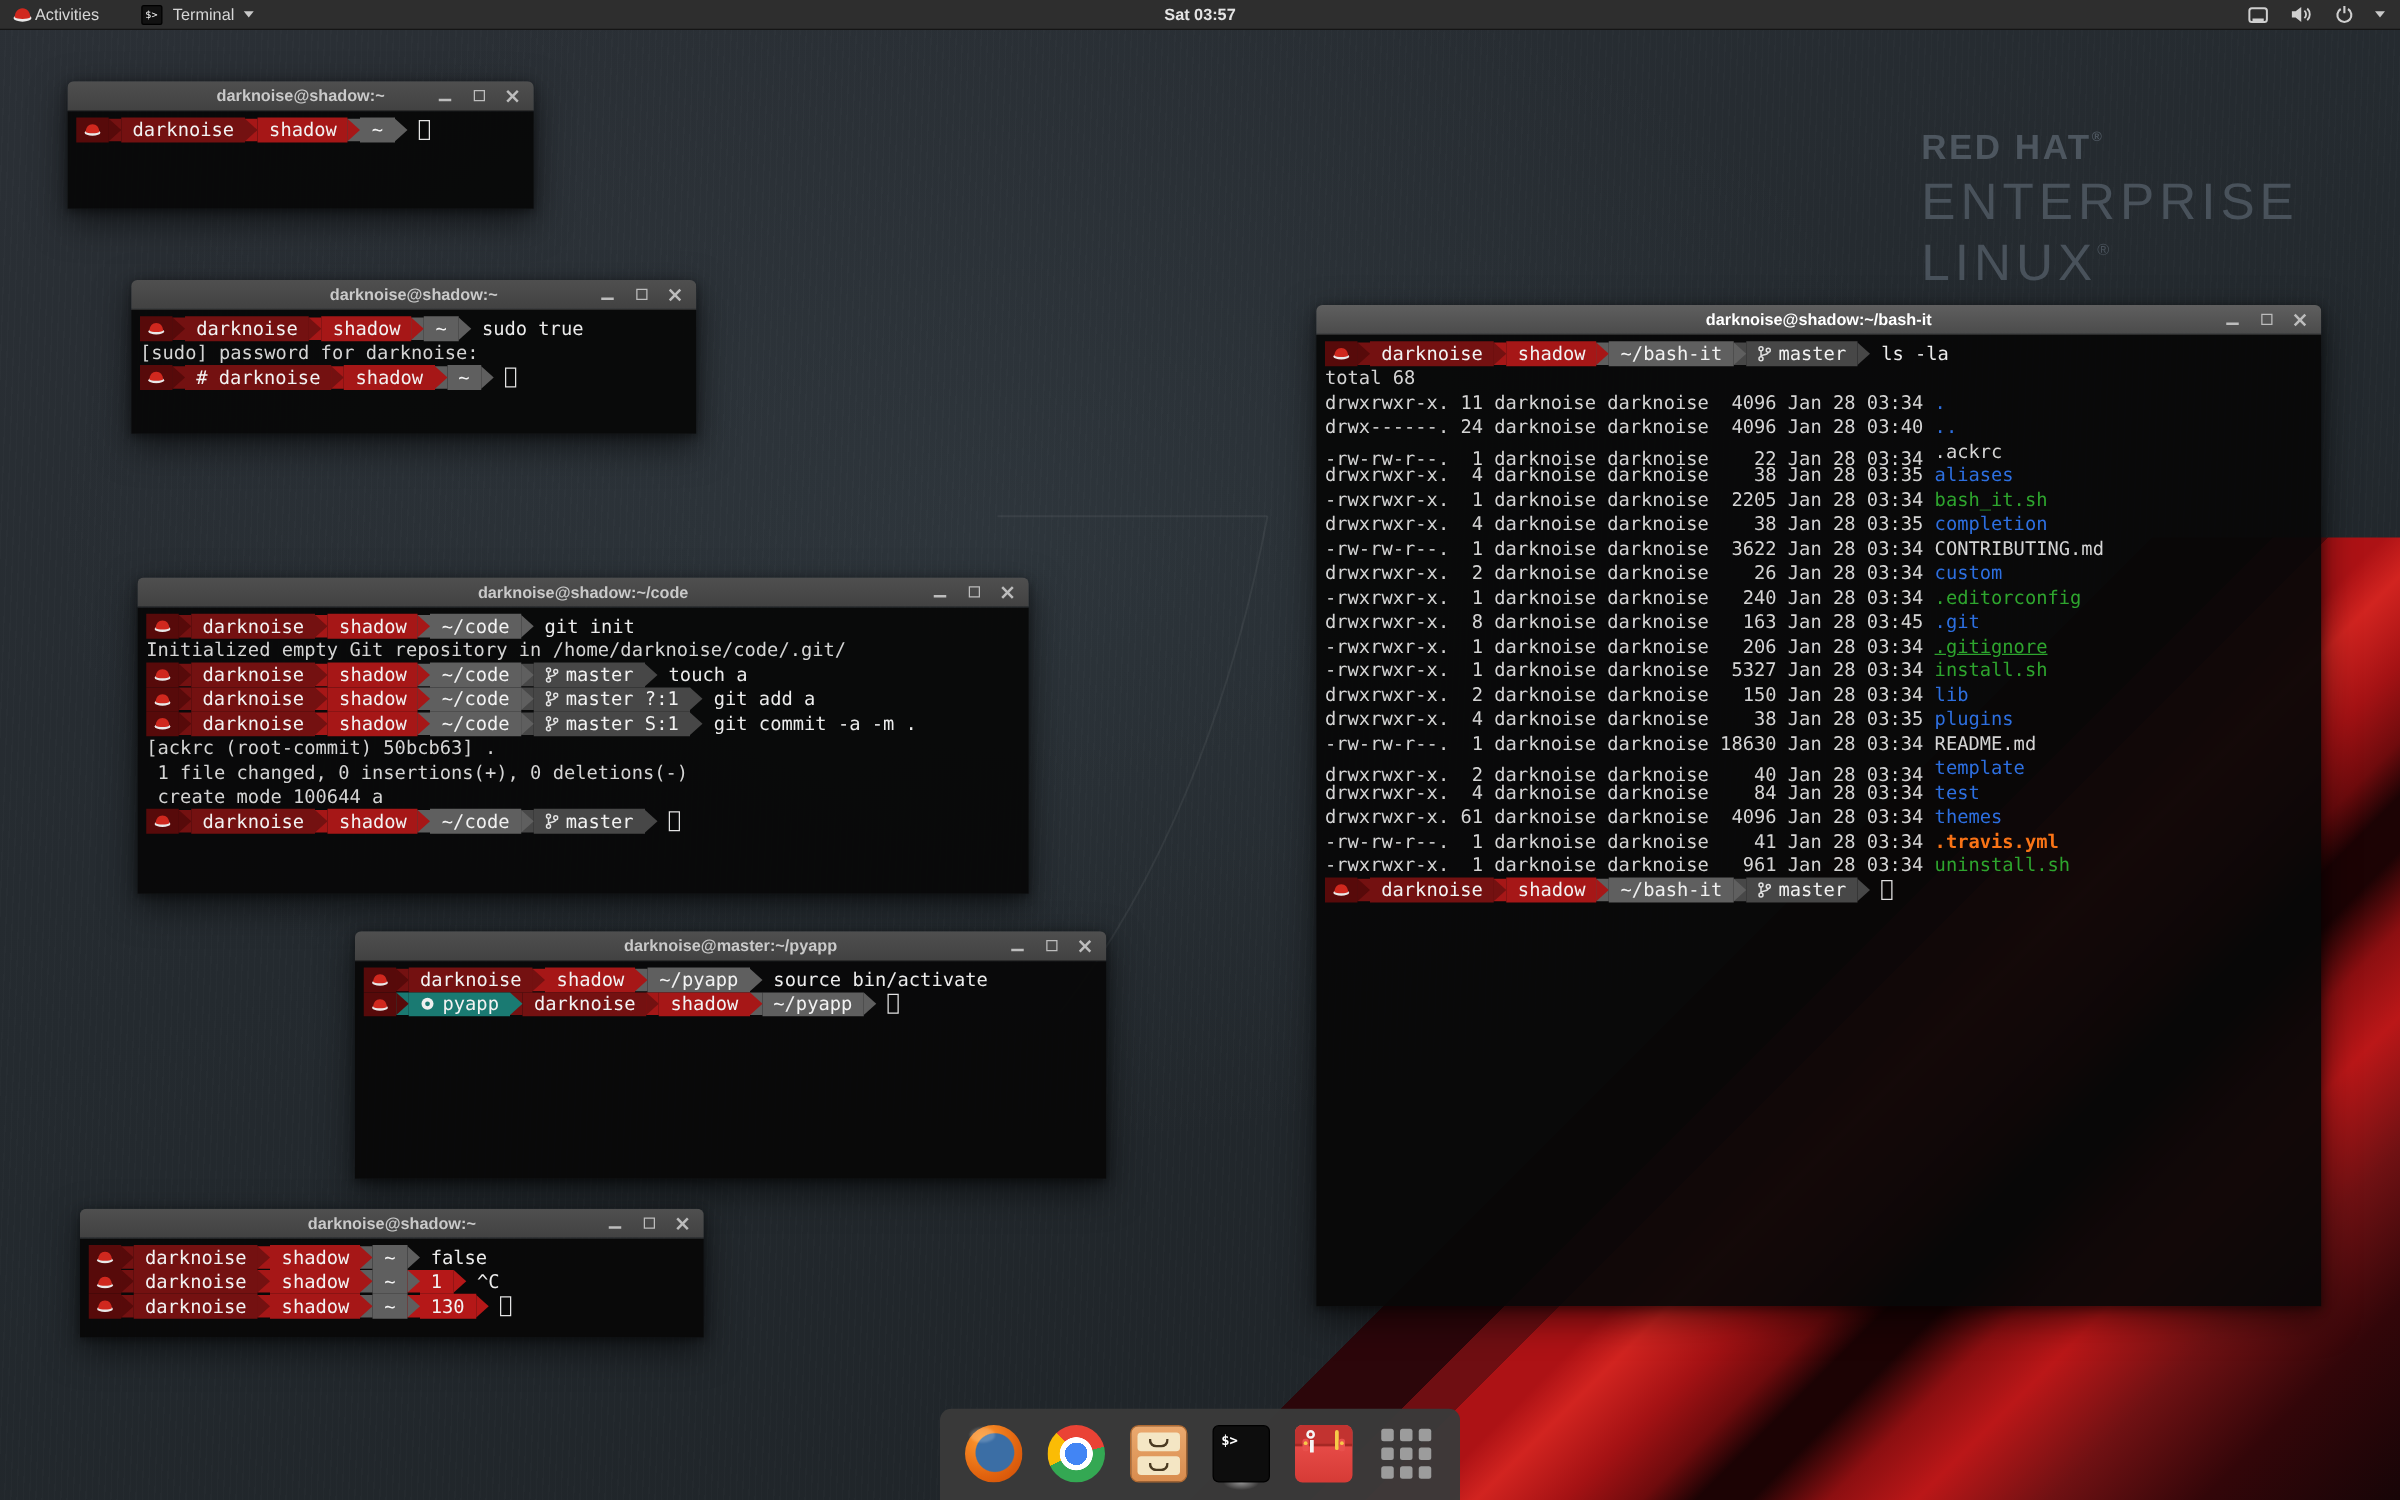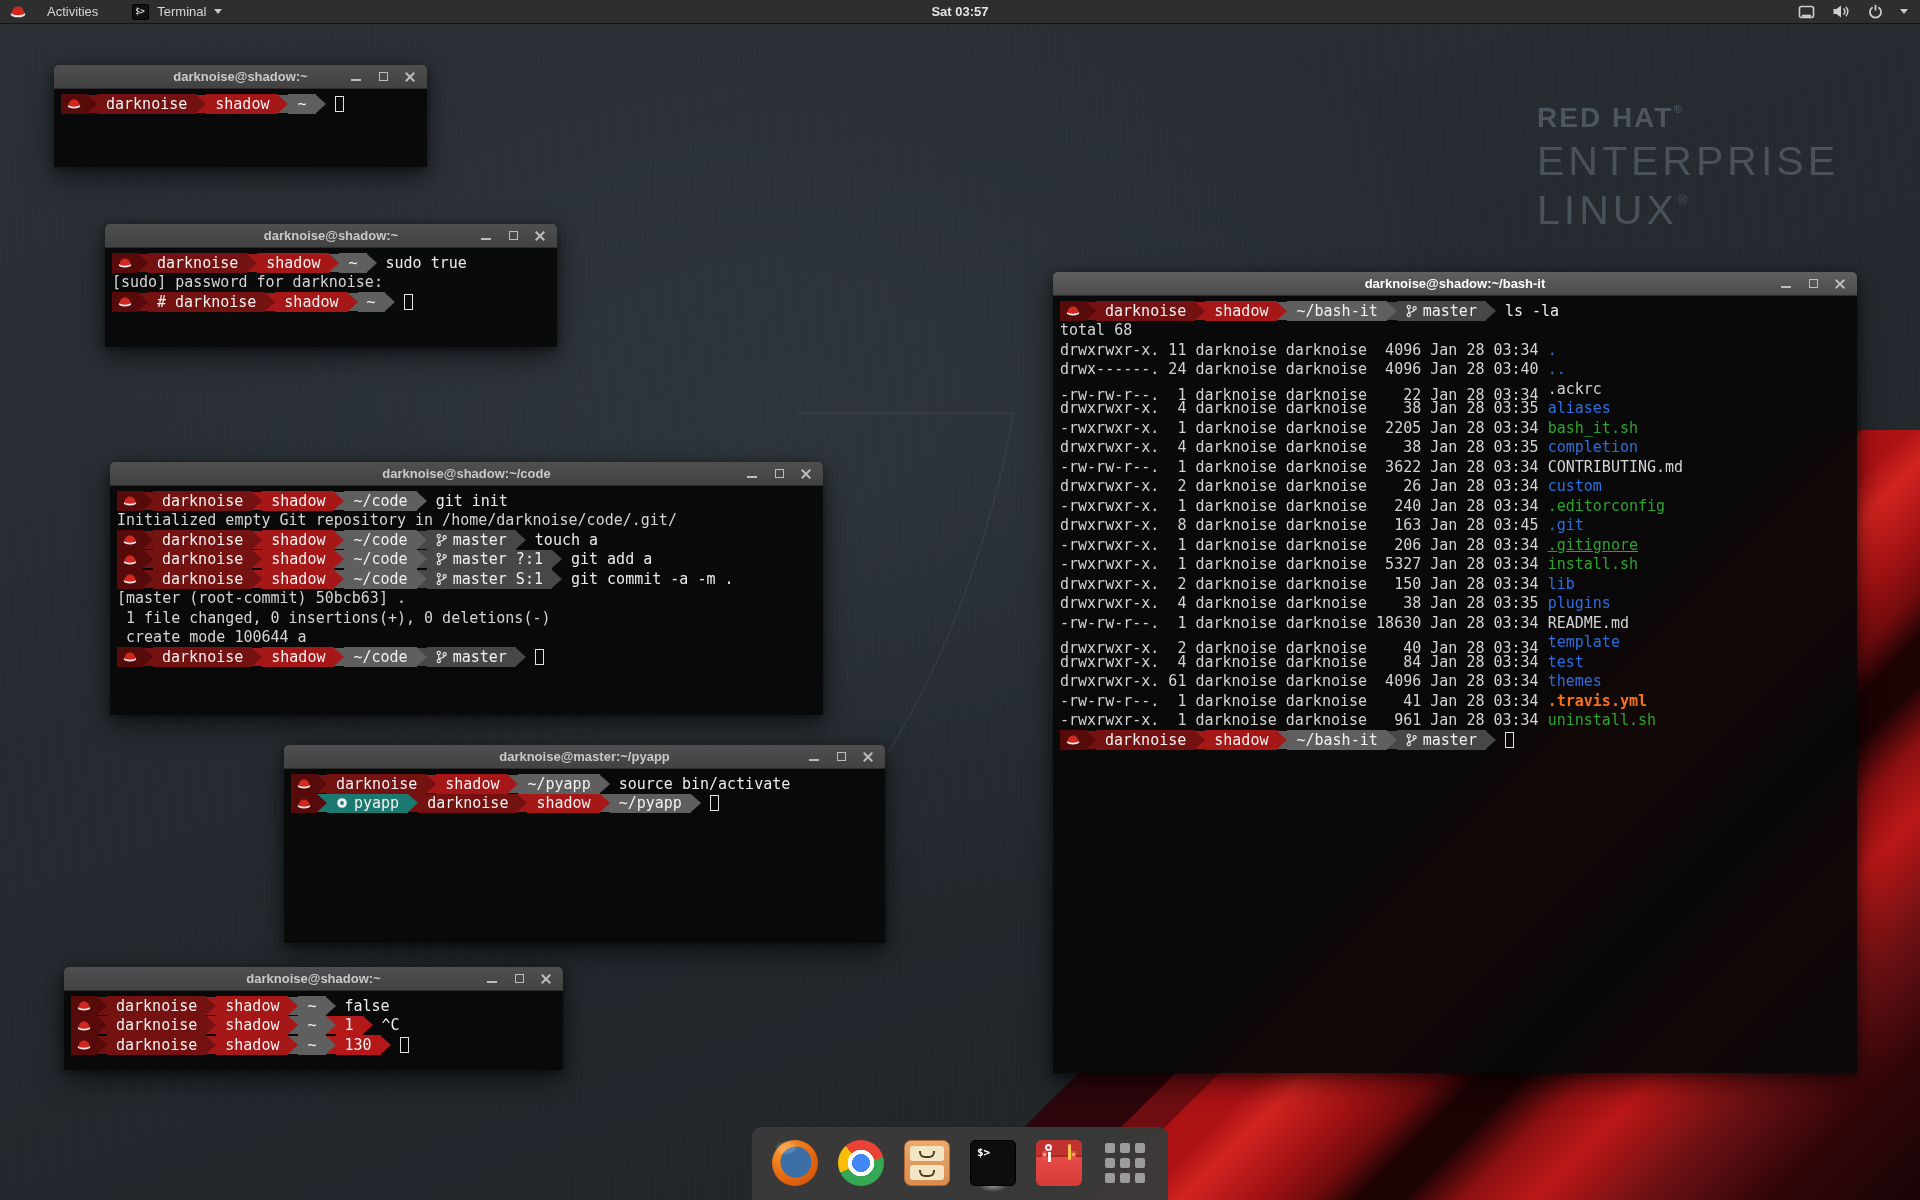--- a/index.html
+++ b/index.html
@@ -26,21 +26,21 @@
   #rhel-logo .l1 { font-size:28px; font-weight:bold; letter-spacing:2px; }
   #rhel-logo .l2 { font-size:41px; letter-spacing:4px; margin-top:9px; color:#49525b; }
   #rhel-logo .l3 { font-size:41px; letter-spacing:4px; margin-top:8px; color:#49525b; }
   #rhel-logo sup { font-size:11px; vertical-align:14px; }
   #rhel-logo .l3 sup { font-size:13px; vertical-align:20px; }
 
   
   #topbar { position:absolute; top:0; left:0; right:0; height:24px; z-index:10;
     background:#2e2e2e; border-bottom:1px solid #151515; display:flex; align-items:center;
     color:#d6d6d6; font-size:13px; }
-  .tb-item { display:flex; align-items:center; gap:21px; height:100%; padding:0 10px; }
+  .tb-item { display:flex; align-items:center; gap:2px; height:100%; padding:0 10px; }
   #tb-appmenu { margin-left:14px; gap:8px; }
   .caret { width:0; height:0; border-left:4px solid transparent; border-right:4px solid transparent; border-top:5px solid #c9c9c9; }
   #tb-clock { position:absolute; left:0; right:0; text-align:center; font-weight:bold; color:#e4e4e4; pointer-events:none; }
   #tb-status { margin-left:auto; display:flex; align-items:center; gap:17px; padding-right:12px; height:100%; }
   .mini-term { width:17px; height:16px; background:#111; border:1px solid #000; border-radius:2px;
     color:#fff; font:8px/14px "DejaVu Sans Mono",monospace; padding-left:2px; }
 
   
   .window { position:absolute; border-radius:6px 6px 0 0; box-shadow:0 10px 28px rgba(0,0,0,0.55), 0 2px 8px rgba(0,0,0,0.4); }
   .titlebar { height:24px; border-radius:5px 5px 0 0; display:flex; align-items:center; position:relative;
@@ -57,21 +57,21 @@
   .b-close::before { transform:rotate(45deg); } .b-close::after { transform:rotate(-45deg); }
 
   .t-body { background:rgba(7,7,7,0.94); height:calc(100% - 24px); padding:5px 7px;
     font-family:"DejaVu Sans Mono",monospace; font-size:15px; color:#d4d4d4; overflow:hidden; }
 
   #w1 { left:54px;  top:65px;  width:373px; height:102px; z-index:5; }
   #w2 { left:105px; top:224px; width:452px; height:123px; z-index:5; }
   #w3 { left:110px; top:462px; width:713px; height:253px; z-index:5; }
   #w4 { left:284px; top:745px; width:601px; height:198px; z-index:5; }
   #w5 { left:64px;  top:967px; width:499px; height:103px; z-index:5; }
-  #w6 { left:1053px;top:272px; width:804px; height:801px; z-index:6; }
+  #w6 { left:1053px;top:244px; width:804px; height:801px; z-index:6; }
 
   
   .tline { display:flex; align-items:center; height:19.5px; white-space:pre; }
   .seg { display:inline-flex; align-items:center; gap:6px; height:19.5px; padding:0 9px; color:#f2f2f2; }
   .seg.icon-only { padding:0 6px; }
   .parrow { width:0; height:0; border-top:9.75px solid transparent; border-bottom:9.75px solid transparent; border-left:10px solid transparent; }
   .cmd { margin-left:9px; color:#ececec; }
   .out { white-space:pre;text-align:right; }
   .cursor { width:9px; height:16px; border:1.5px solid #e3e3e3; margin-left:9px; flex:0 0 auto; }
 
@@ -243,21 +243,21 @@
             </svg></span><span>master ?:1</span></span><span class="parrow" style="border-left-color: rgb(71, 71, 71);"></span><span class="cmd" style="color: rgb(236, 236, 236);">git add a</span></div>
       <div class="tline"><span class="seg icon-only" style="background: rgb(87, 10, 10);"><span><svg width="14" height="11" viewBox="0 0 14 11">
               <ellipse cx="7" cy="8.1" rx="6.3" ry="2.4" fill="#e9e9e9"></ellipse>
               <path d="M1.5 7.5 C1.8 3.8 3.7 1.4 7 1.4 C10.3 1.4 12.2 3.8 12.5 7.5 C11 9 3 9 1.5 7.5 Z" fill="#d0281e"></path>
             </svg></span></span><span class="parrow" style="border-left-color: rgb(87, 10, 10); background: rgb(116, 17, 17);"></span><span class="seg" style="background: rgb(116, 17, 17);"><span>darknoise</span></span><span class="parrow" style="border-left-color: rgb(116, 17, 17); background: rgb(166, 23, 23);"></span><span class="seg" style="background: rgb(166, 23, 23);"><span>shadow</span></span><span class="parrow" style="border-left-color: rgb(166, 23, 23); background: rgb(95, 95, 95);"></span><span class="seg" style="background: rgb(95, 95, 95);"><span>~/code</span></span><span class="parrow" style="border-left-color: rgb(95, 95, 95); background: rgb(71, 71, 71);"></span><span class="seg" style="background: rgb(71, 71, 71);"><span><svg width="11" height="14" viewBox="0 0 11 14" fill="none" stroke="#e2e2e2" stroke-width="1.2">
               <circle cx="2.8" cy="3" r="1.6"></circle>
               <circle cx="8.6" cy="4.2" r="1.6"></circle>
               <circle cx="2.8" cy="11" r="1.6"></circle>
               <path d="M2.8 4.6 L2.8 9.4 M8.6 5.8 C8.6 8.4 2.8 7.2 2.8 9.4"></path>
             </svg></span><span>master S:1</span></span><span class="parrow" style="border-left-color: rgb(71, 71, 71);"></span><span class="cmd" style="color: rgb(236, 236, 236);">git commit -a -m .</span></div>
-      <div class="tline"><span class="out" style="color: rgb(212, 212, 212);">[master (root-commit) 50bcb63] .</span></div>
+      <div class="tline"><span class="out" style="color: rgb(212, 212, 212);">[ackrc (root-commit) 50bcb63] .</span></div>
       <div class="tline"><span class="out" style="color: rgb(212, 212, 212);"> 1 file changed, 0 insertions(+), 0 deletions(-)</span></div>
       <div class="tline"><span class="out" style="color: rgb(212, 212, 212);"> create mode 100644 a</span></div>
       <div class="tline"><span class="seg icon-only" style="background: rgb(87, 10, 10);"><span><svg width="14" height="11" viewBox="0 0 14 11">
               <ellipse cx="7" cy="8.1" rx="6.3" ry="2.4" fill="#e9e9e9"></ellipse>
               <path d="M1.5 7.5 C1.8 3.8 3.7 1.4 7 1.4 C10.3 1.4 12.2 3.8 12.5 7.5 C11 9 3 9 1.5 7.5 Z" fill="#d0281e"></path>
             </svg></span></span><span class="parrow" style="border-left-color: rgb(87, 10, 10); background: rgb(116, 17, 17);"></span><span class="seg" style="background: rgb(116, 17, 17);"><span>darknoise</span></span><span class="parrow" style="border-left-color: rgb(116, 17, 17); background: rgb(166, 23, 23);"></span><span class="seg" style="background: rgb(166, 23, 23);"><span>shadow</span></span><span class="parrow" style="border-left-color: rgb(166, 23, 23); background: rgb(95, 95, 95);"></span><span class="seg" style="background: rgb(95, 95, 95);"><span>~/code</span></span><span class="parrow" style="border-left-color: rgb(95, 95, 95); background: rgb(71, 71, 71);"></span><span class="seg" style="background: rgb(71, 71, 71);"><span><svg width="11" height="14" viewBox="0 0 11 14" fill="none" stroke="#e2e2e2" stroke-width="1.2">
               <circle cx="2.8" cy="3" r="1.6"></circle>
               <circle cx="8.6" cy="4.2" r="1.6"></circle>
               <circle cx="2.8" cy="11" r="1.6"></circle>
               <path d="M2.8 4.6 L2.8 9.4 M8.6 5.8 C8.6 8.4 2.8 7.2 2.8 9.4"></path>

